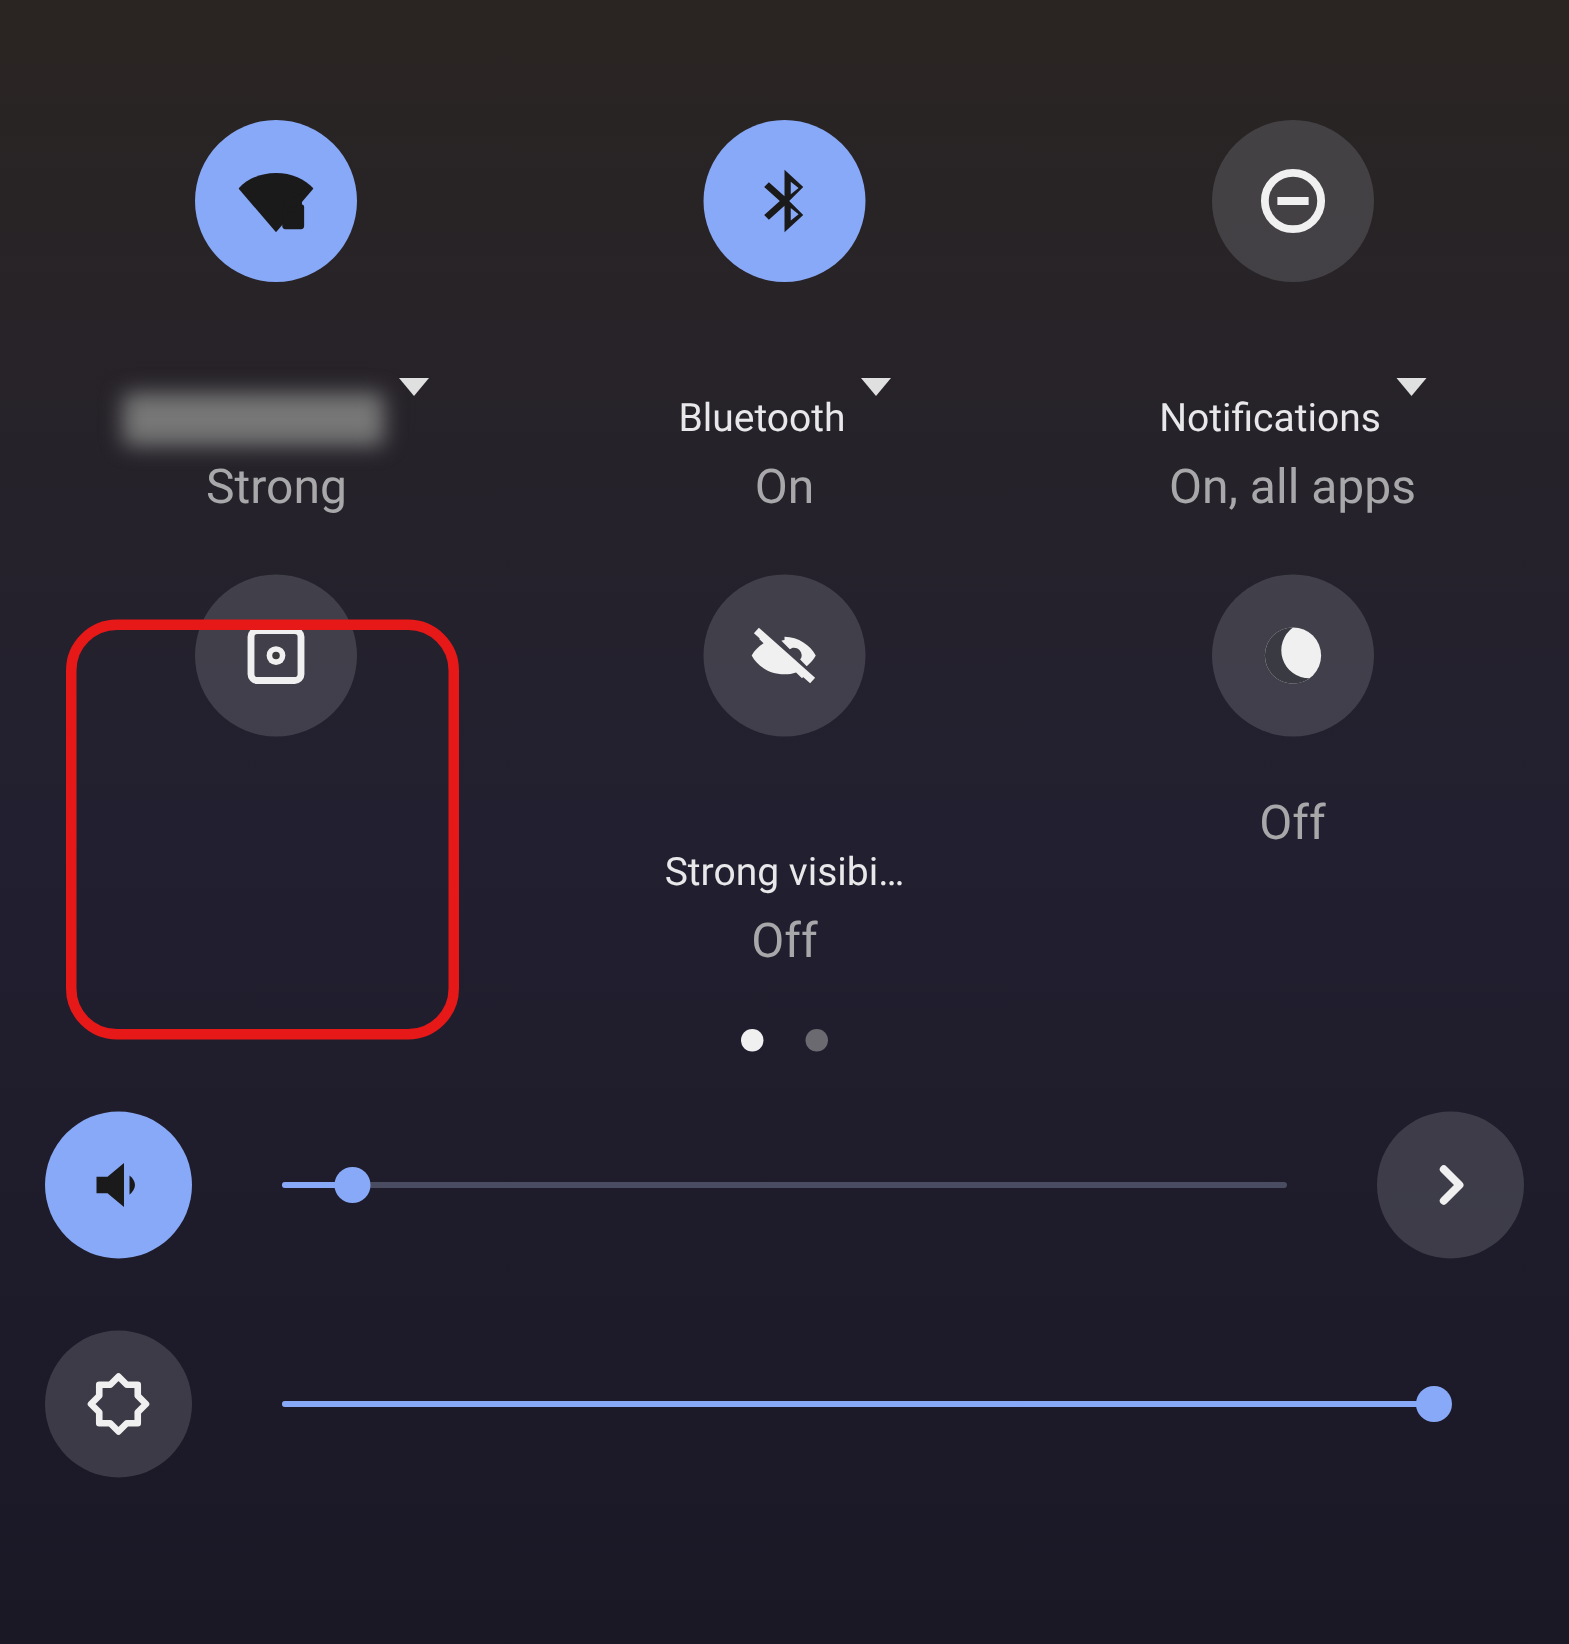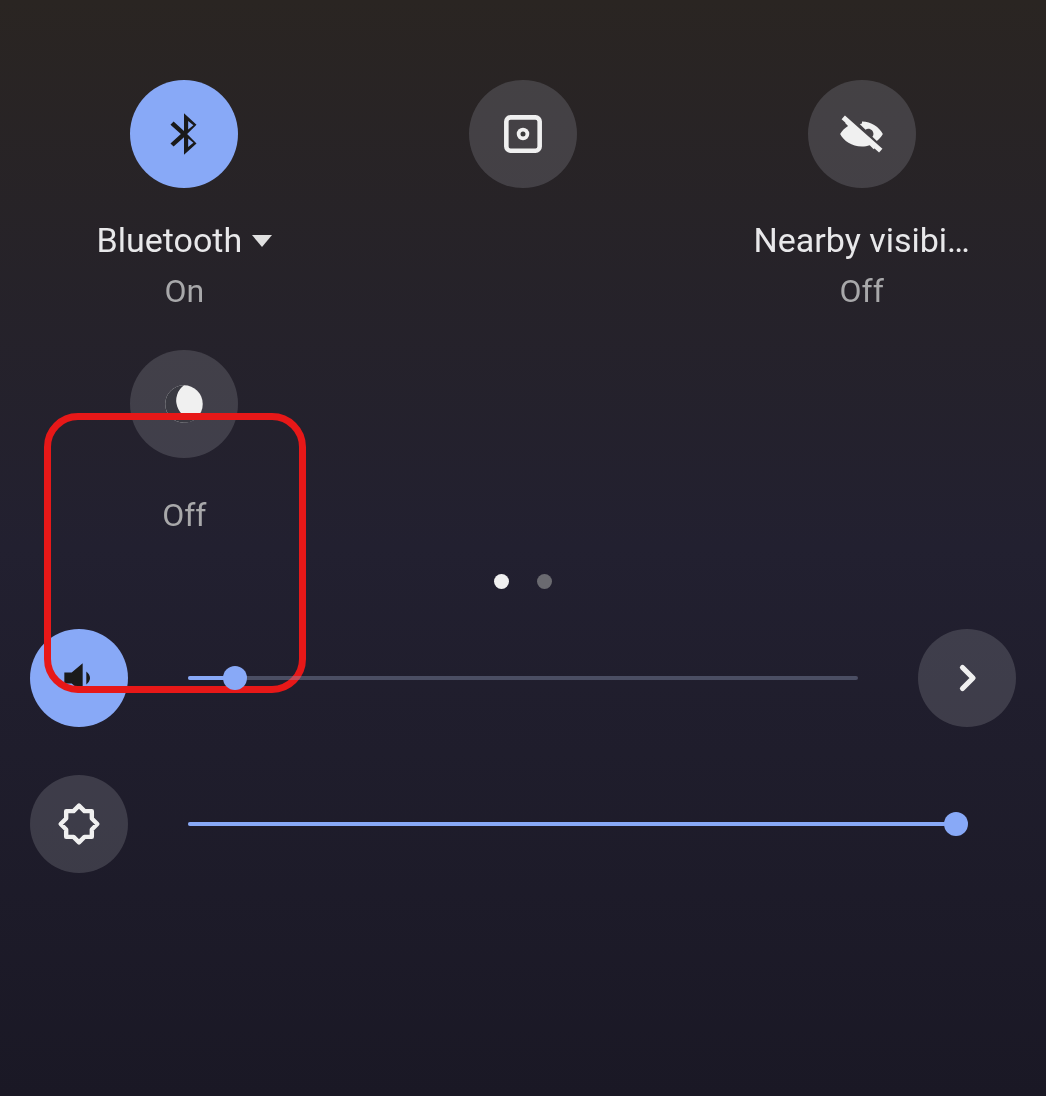--- a/index.html
+++ b/index.html
@@ -43,25 +43,26 @@
   .icon-circle.inactive { background: rgba(120,120,130,0.35); }
   .icon-circle svg { width: 50px; height: 50px; }
   .label-row {
     display: flex;
     align-items: center;
     gap: 10px;
     justify-content: center;
     max-width: 280px;
   }
   .label {
-    font-size: 34px;
+    font-size: 26px;
     color: #e8e8ea;
     text-align: left;
     line-height: 1.35;
     white-space: pre-line;
+    margin-top: 44px;
   }
   .label.ellipsis {
     white-space: nowrap;
     overflow: hidden;
     text-overflow: ellipsis;
     max-width: 260px;
   }
   .chevron {
     width: 0; height: 0;
     border-left: 10px solid transparent;
@@ -148,54 +149,81 @@
     flex-shrink: 0;
   }
   .expand-btn svg { width: 36px; height: 36px; }
 </style>
 </head>
 <body>
 
 <div class="panel">
   <div class="grid">
 
+    <div class="tile">
+      <div class="icon-circle active">
+        <svg viewBox="0 0 24 24" fill="#1a1a1a">
+          <path d="M12 3C7 3 2.7 5 0 8l12 14L24 8c-2.7-3-7-5-12-5z"></path>
+          <rect x="14" y="13" width="7" height="8" rx="1" fill="#1a1a1a"></rect>
+          <rect x="15.5" y="10" width="4" height="5" rx="2" fill="none" stroke="#1a1a1a" stroke-width="1.6"></rect>
+        </svg>
+      </div>
+      <div class="label-row">
+        <span class="label blurred">████ ████</span>
+        <span class="chevron"></span>
+      </div>
+      <div class="status">Strong</div>
+    </div>
 
     <div class="tile">
       <div class="icon-circle active">
         <svg viewBox="0 0 24 24" fill="#1a1a1a">
           <path d="M12 2l6 5.5L13.5 12 18 16.5 12 22v-8.5L7 18l-1.5-1.5L10.5 12 5.5 7.5 7 6l5 4.5V2zm2 3.8v4l2.5-2-2.5-2zm0 8.4v4l2.5-2-2.5-2z"></path>
         </svg>
       </div>
       <div class="label-row">
         <span class="label">Bluetooth</span>
         <span class="chevron"></span>
       </div>
       <div class="status">On</div>
     </div>
 
+    <div class="tile">
+      <div class="icon-circle inactive">
+        <svg viewBox="0 0 24 24" fill="none" stroke="#f0f0f0" stroke-width="2.5">
+          <circle cx="12" cy="12" r="9"></circle>
+          <line x1="7" y1="12" x2="17" y2="12"></line>
+        </svg>
+      </div>
+      <div class="label-row">
+        <span class="label">Notifications</span>
+        <span class="chevron"></span>
+      </div>
+      <div class="status">On, all apps</div>
+    </div>
 
     <div class="tile" style="position:relative;">
       <div class="icon-circle inactive">
         <svg viewBox="0 0 24 24" fill="none" stroke="#f0f0f0" stroke-width="2.2">
           <rect x="4" y="4" width="16" height="16" rx="2"></rect>
           <circle cx="12" cy="12" r="3" fill="#f0f0f0" stroke="none"></circle>
           <circle cx="12" cy="12" r="1.2" fill="#3a3a3a" stroke="none"></circle>
         </svg>
       </div>
     </div>
 
     <div class="tile">
       <div class="icon-circle inactive">
         <svg viewBox="0 0 24 24" fill="#f0f0f0">
           <path d="M12 6c4.5 0 8.3 2.8 10 6-0.7 1.3-1.7 2.5-2.9 3.4l-2.1-2.1c.3-.4.5-.8.5-1.3 0-1.4-1.1-2.5-2.5-2.5-.5 0-.9.2-1.3.5L11 7.3C11.3 7.1 11.7 7 12 7zm-8.1.7L5.3 8.1C3.7 9.1 2.4 10.4 1.5 12c1.7 3.2 5.5 6 10.5 6 1.3 0 2.6-.2 3.7-.6l1.9 1.9 1.4-1.4L5.3 5.3 3.9 6.7z"></path>
           <line x1="3" y1="4" x2="21" y2="20" stroke="#f0f0f0" stroke-width="2.4"></line>
         </svg>
       </div>
       <div class="label-row">
-        <span class="label ellipsis">Nearby visibi…</span>
+        <span class="label ellipsis">Strong visibi…</span>
       </div>
       <div class="status">Off</div>
     </div>
 
     <div class="tile">
       <div class="icon-circle inactive">
         <svg viewBox="0 0 24 24" fill="#f0f0f0">
           <circle cx="12" cy="12" r="9"></circle>
           <path d="M12 3a9 9 0 000 18c2 0 3.8-.6 5.3-1.7A9 9 0 0112 3z" fill="#3a3a42"></path>
         </svg>

